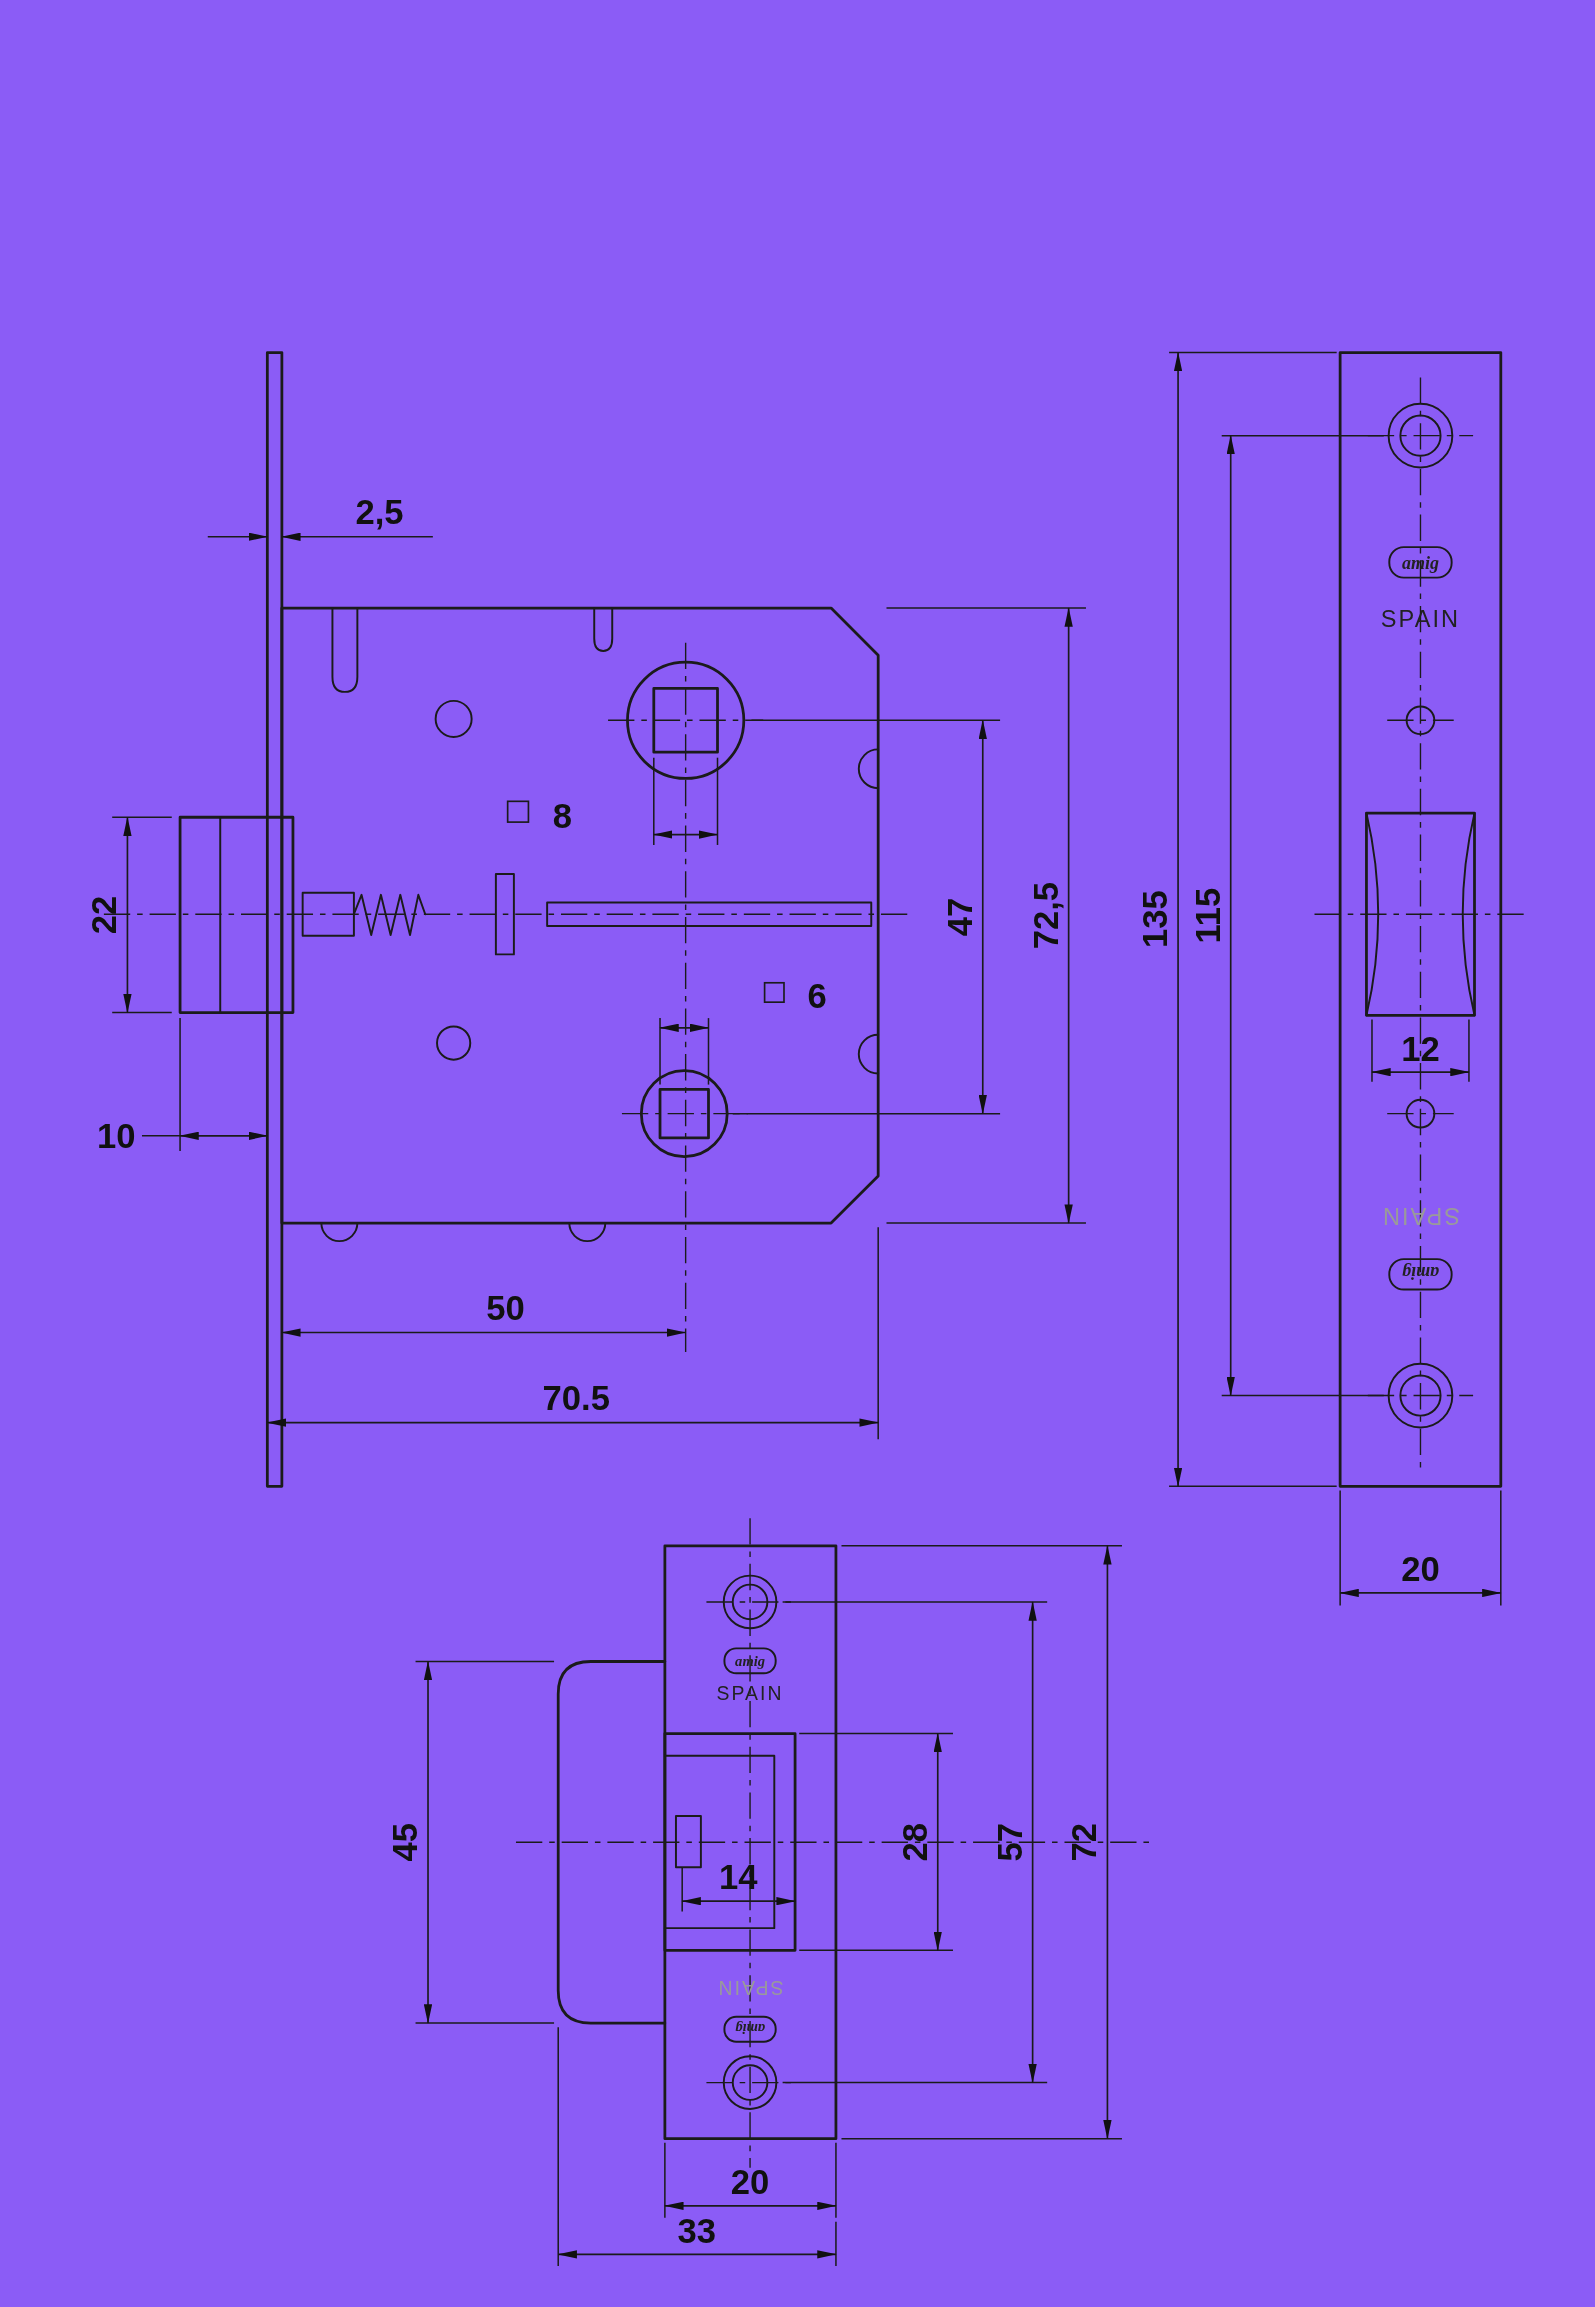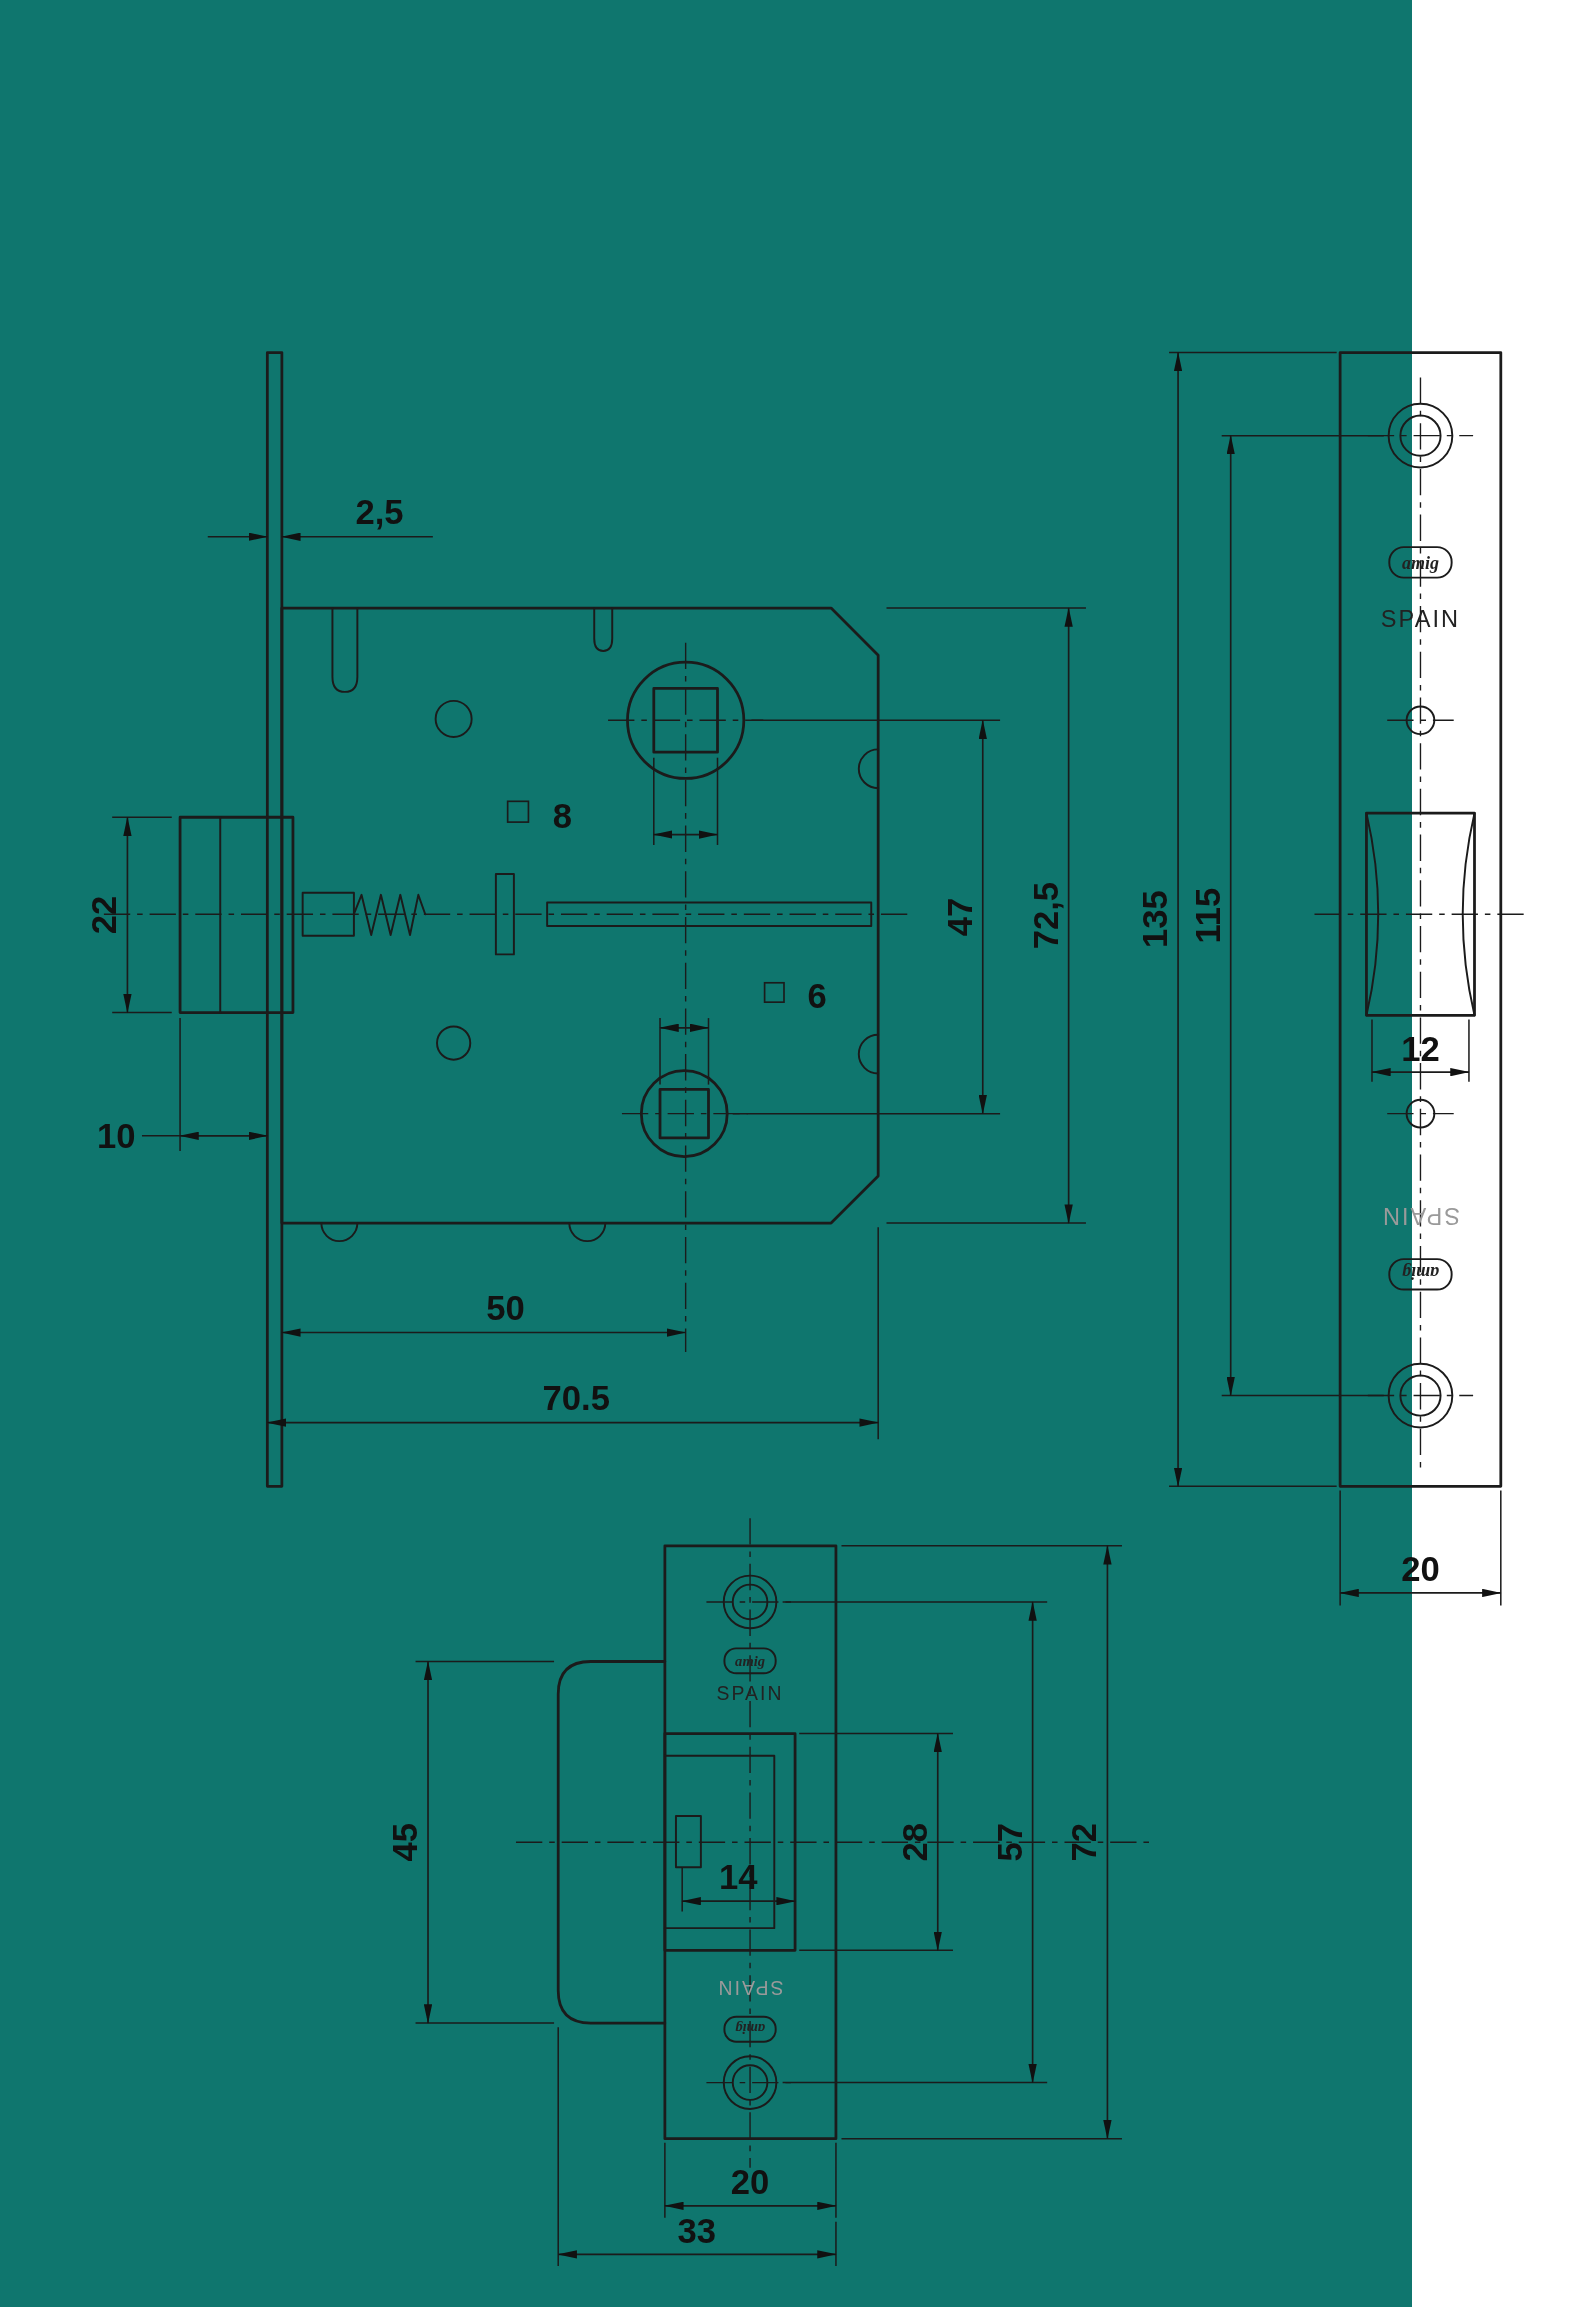--- a/index.html
+++ b/index.html
@@ -1,16 +1,16 @@
 <!DOCTYPE html>
 <html style="font-size:11px"><head>
 <meta charset="utf-8">
 <style>
   html,body{margin:0;padding:0;background:#ffffff;}
-  .page{width:1412px;height:2307px;background:#0f766e;position:relative;}
+  .page{width:1595px;height:2307px;background:#8b5cf6;position:relative;}
   svg{display:block;}
   .obj{fill:none;stroke:#1b1b1b;stroke-width:4;stroke-linejoin:round;stroke-linecap:round;}
   .thin{stroke-width:2.8;}
   .dim{fill:none;stroke:#1b1b1b;stroke-width:2.4;}
   .ext{fill:none;stroke:#1b1b1b;stroke-width:2.2;}
   .cl{fill:none;stroke:#1b1b1b;stroke-width:2;stroke-dasharray:38 10 8 10;}
   .dimtext{font-family:"Liberation Sans",sans-serif;font-weight:700;font-size:50px;fill:#111;}
   .brand{font-family:"Liberation Sans",sans-serif;font-weight:400;font-size:34px;letter-spacing:3px;fill:#222;}
   .brand-sm{font-size:28px;}
   .brand-rev{fill:#9a9a9a;}

